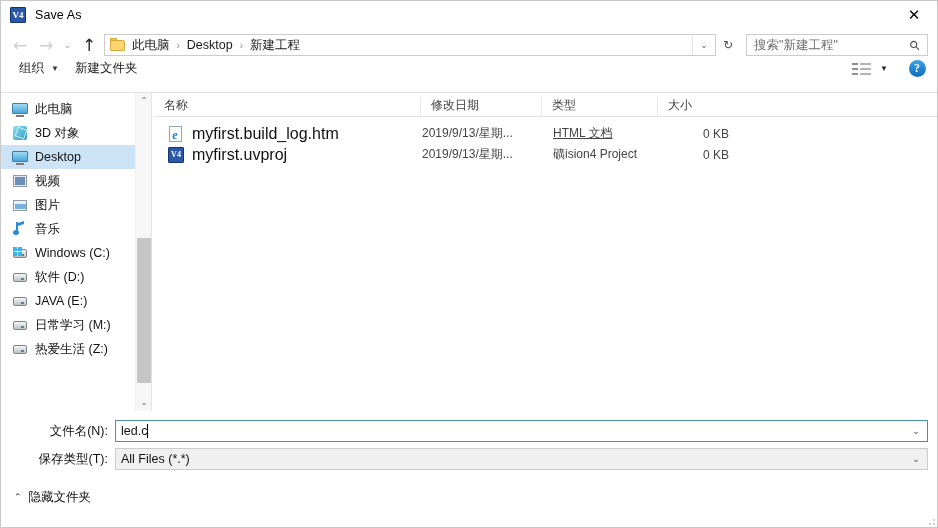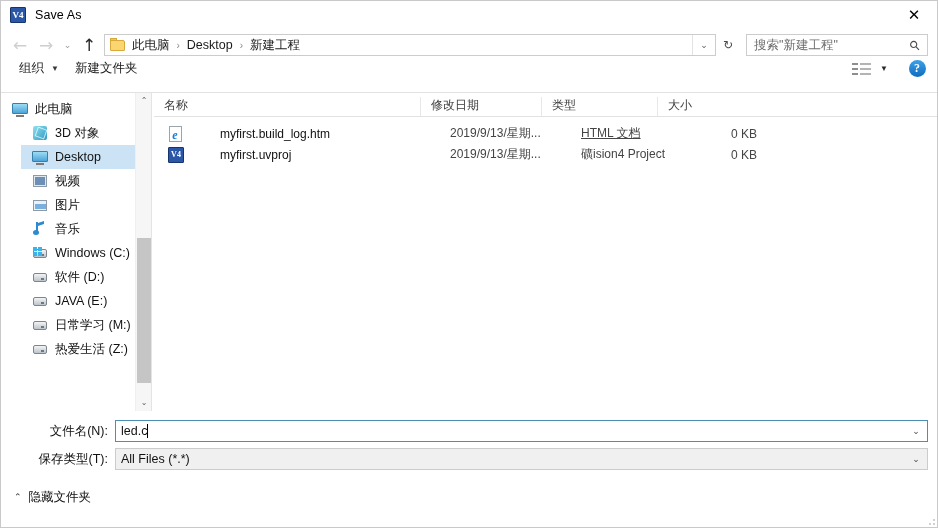--- a/index.html
+++ b/index.html
@@ -52,42 +52,42 @@
   .helpbtn{width:24px;height:24px;margin-left:12px;display:flex;align-items:center;justify-content:center;cursor:default;}
   .help-circle{width:17px;height:17px;border-radius:50%;background:#1a7fd4;background-image:linear-gradient(#3ea2e8,#0f6cbd);color:#fff;font-size:12px;font-weight:bold;line-height:17px;text-align:center;font-family:"Liberation Serif",serif;}
 
   
   .bodyrow{display:flex;height:318px;box-sizing:border-box;}
 
   
   .sidebar{width:150px;flex:none;position:relative;overflow:hidden;background:#fff;}
   .tree{padding-top:4px;}
   .tree-item{height:24px;display:flex;align-items:center;padding-left:11px;cursor:default;white-space:nowrap;box-sizing:border-box;}
-  .tree-item.indent{margin-left:20px;}
+  .tree-item.indent{}
   .tree-item.selected{background:#cce3f5;}
   .ti-icon{width:16px;height:16px;margin-right:7px;flex:none;position:relative;}
   .ti-label{font-size:12.5px;color:#111;line-height:16px;}
   .sb-scroll{position:absolute;right:0;top:0;width:16px;height:318px;background:#f6f6f6;border-left:1px solid #efefef;box-sizing:border-box;}
   .sb-arrow{height:16px;width:16px;text-align:center;line-height:16px;color:#606060;font-size:8px;}
   .sb-arrow.bot{position:absolute;bottom:0;left:0;}
   .sb-thumb{position:absolute;left:1px;width:14px;top:145px;height:145px;background:#c5c5c5;}
 
   
   .splitter{width:2px;background:#ffffff;border-left:1px solid #e4e4e4;flex:none;}
 
   
   .filepane{flex:1;position:relative;overflow:hidden;background:#fff;}
   .colhead{height:24px;display:flex;align-items:flex-end;border-bottom:1px solid #e2e2e2;box-sizing:border-box;position:relative;}
   .col{font-size:12px;color:#3d3d3d;padding:0 0 4px 10px;box-sizing:border-box;border-left:1px solid #e8e8e8;height:19px;position:relative;white-space:nowrap;cursor:default;}
   .col:first-child{border-left:0;}
   .sortcaret{position:absolute;top:-9px;left:50%;margin-left:-24px;font-size:9px;color:#9a9a9a;}
   .rows{padding-top:6px;}
   .frow{height:21px;display:flex;align-items:center;cursor:default;}
   .fi-icon{width:16px;height:16px;margin-left:14px;margin-right:8px;flex:none;position:relative;}
-  .fname{font-size:12px;color:#111;white-space:nowrap;overflow:hidden;margin-left:28px;}
+  .fname{font-size:16px;color:#111;white-space:nowrap;overflow:hidden;}
   .fcell{font-size:12px;color:#444;white-space:nowrap;overflow:hidden;box-sizing:border-box;}
 
   
   .ic-monitor{position:absolute;left:0;top:2px;width:16px;height:11px;background:#6fc0e8;background-image:linear-gradient(#9ddcf5,#4da4d8);border:1px solid #3a7fa8;box-sizing:border-box;border-radius:1px;}
   .ic-monitor-base{position:absolute;left:4px;bottom:0px;width:8px;height:2px;background:#7a7a7a;}
   .ic-3d{position:absolute;left:1px;top:1px;width:14px;height:14px;background:#63c6e0;background-image:linear-gradient(135deg,#8fe0f0,#2e9bc4);border-radius:2px;transform:rotate(0deg);}
   .ic-3d:after{content:"";position:absolute;left:3px;top:2px;width:8px;height:8px;border:1px solid #ffffff;opacity:.7;transform:rotate(20deg);}
   .ic-dl{position:absolute;left:6px;top:1px;width:4px;height:8px;background:#2e8fd8;}
   .ic-dl-h{position:absolute;left:2px;top:8px;width:0;height:0;border-left:6px solid transparent;border-right:6px solid transparent;border-top:6px solid #2e8fd8;}
   .ic-vid{position:absolute;left:1px;top:2px;width:14px;height:12px;background:#dfe8f0;border:1px solid #8d9aa8;box-sizing:border-box;}

